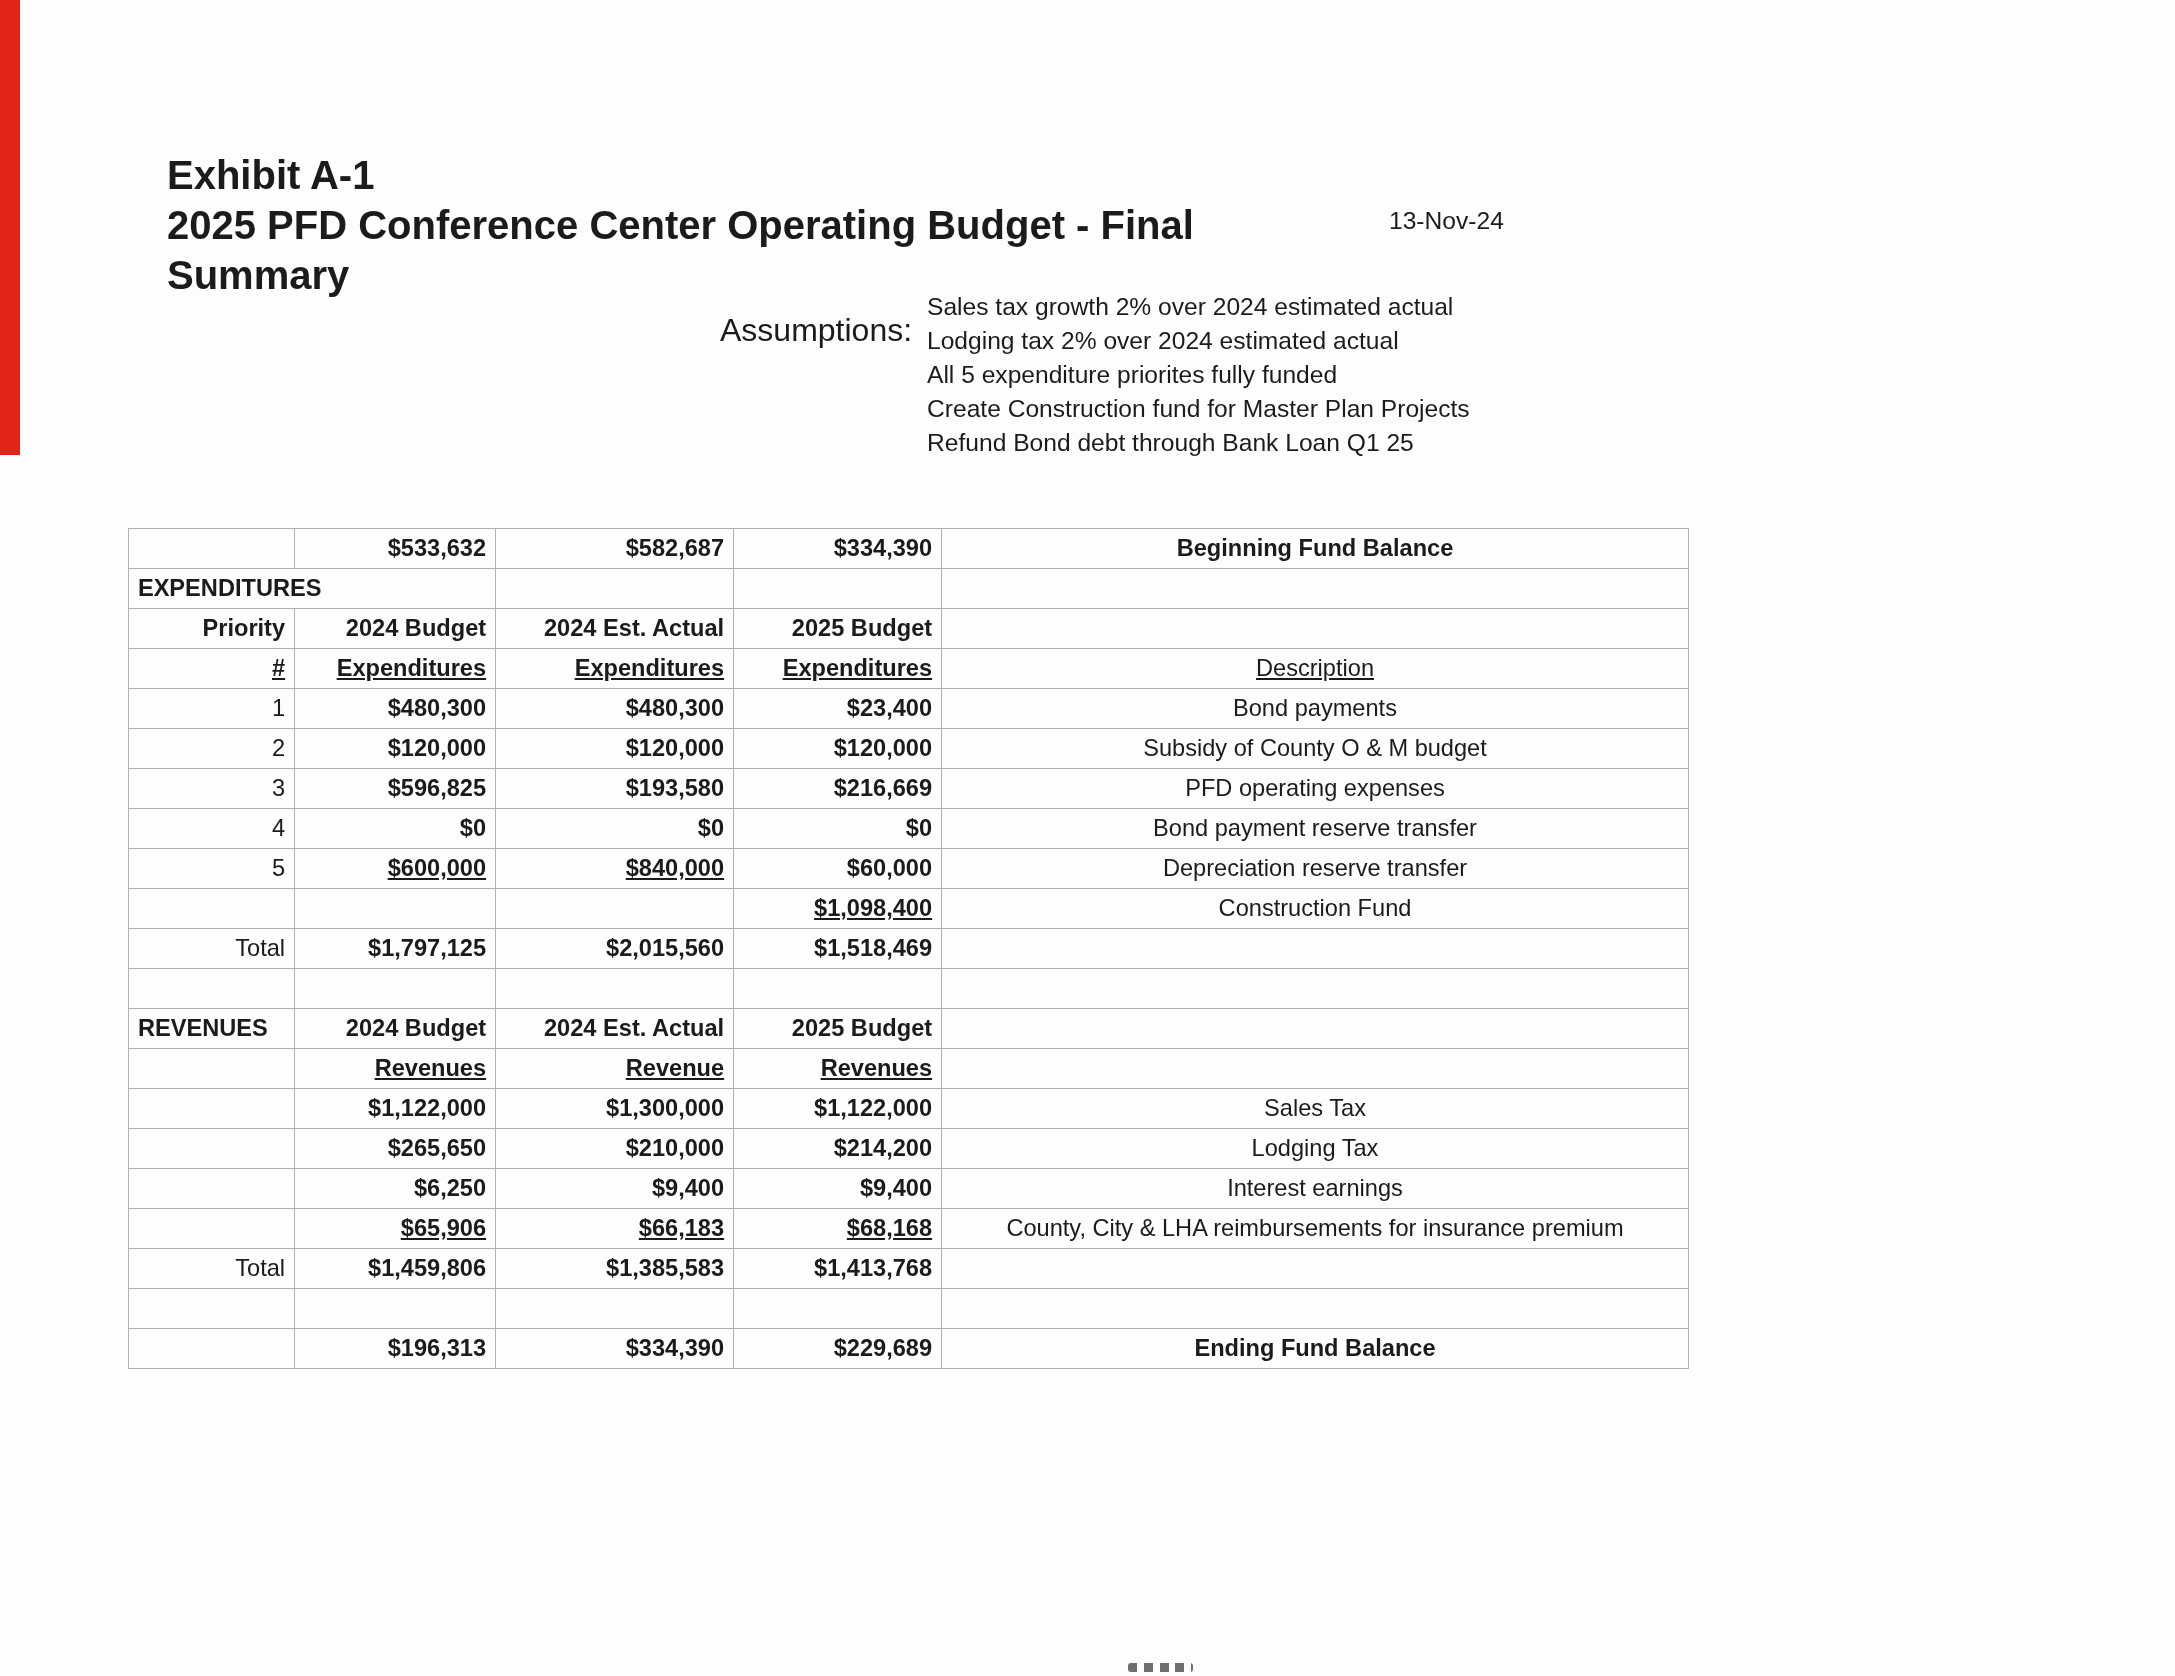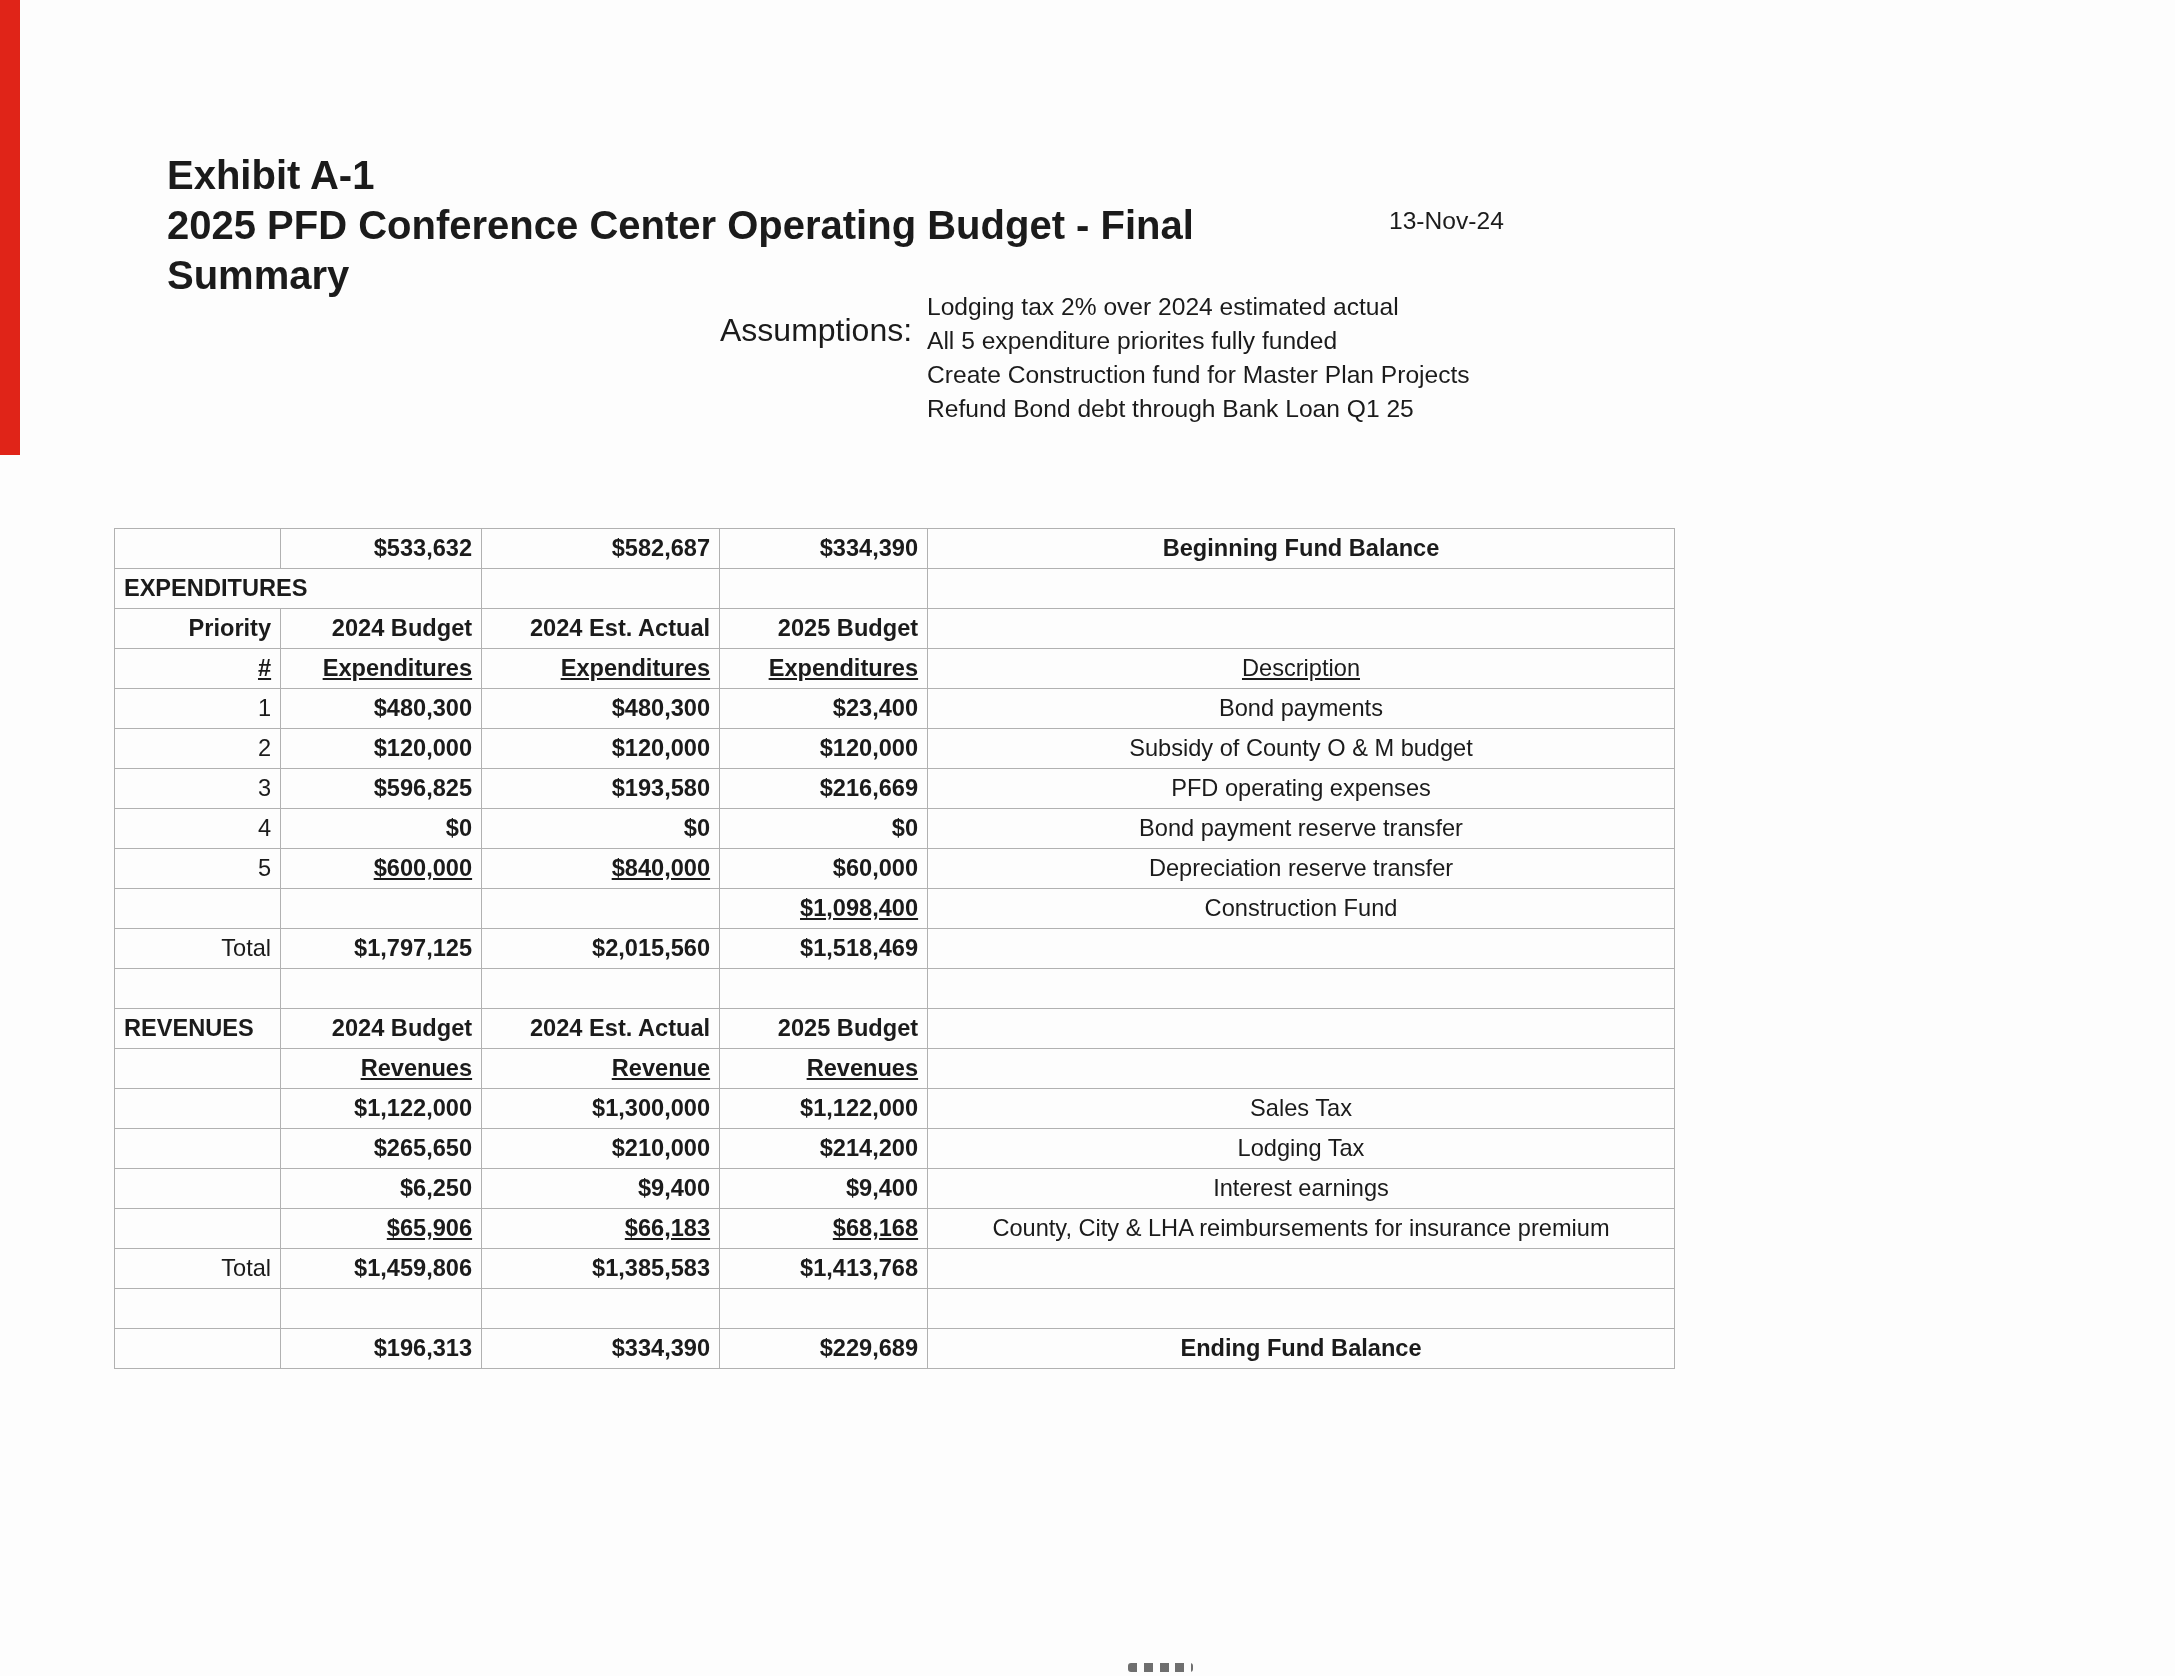--- a/index.html
+++ b/index.html
@@ -10,21 +10,21 @@
     -webkit-font-smoothing:antialiased;
   }
   .red-stripe{position:absolute;left:0;top:0;width:19.7px;height:455px;background:#e02418;}
   .title-block{position:absolute;left:167px;top:150px;font-weight:bold;font-size:40px;line-height:50px;white-space:nowrap;}
   .doc-date{position:absolute;left:1389px;top:207px;font-size:24.6px;}
   .assumptions-label{position:absolute;left:720px;top:312px;font-size:32px;}
   .assumptions-list{position:absolute;left:927px;top:290px;font-size:24.6px;line-height:34px;}
   .assumptions-list div{white-space:nowrap;}
 
   table.budget-table{
-    position:absolute;left:114px;top:528px;
+    position:absolute;left:128px;top:528px;
     border-collapse:collapse;table-layout:fixed;font-size:23.6px;padding-left:48px;
   }
   table.budget-table td{
     border:1px solid #b1b1b1;height:39px;padding:0 8.9px;
     white-space:nowrap;overflow:visible;vertical-align:middle;
   }
   td.r{text-align:right;}
   td.l{text-align:left;}
   .b{font-weight:bold;}
   .u{text-decoration:underline;}
@@ -44,20 +44,21 @@
   <div class="title-block">
     <div>Exhibit A-1</div>
     <div>2025 PFD Conference Center Operating Budget - Final</div>
     <div>Summary</div>
   </div>
 
   <div class="doc-date">13-Nov-24</div>
 
   <div class="assumptions-label">Assumptions:</div>
   <div class="assumptions-list">
+    <div>Sales tax growth 2% over 2024 estimated actual</div>
     <div>Lodging tax 2% over 2024 estimated actual</div>
     <div>All 5 expenditure priorites fully funded</div>
     <div>Create Construction fund for Master Plan Projects</div>
     <div>Refund Bond debt through Bank Loan Q1 25</div>
   </div>
 
   <table class="budget-table">
     <colgroup>
       <col style="width:166px">
         <col style="width:201px">

